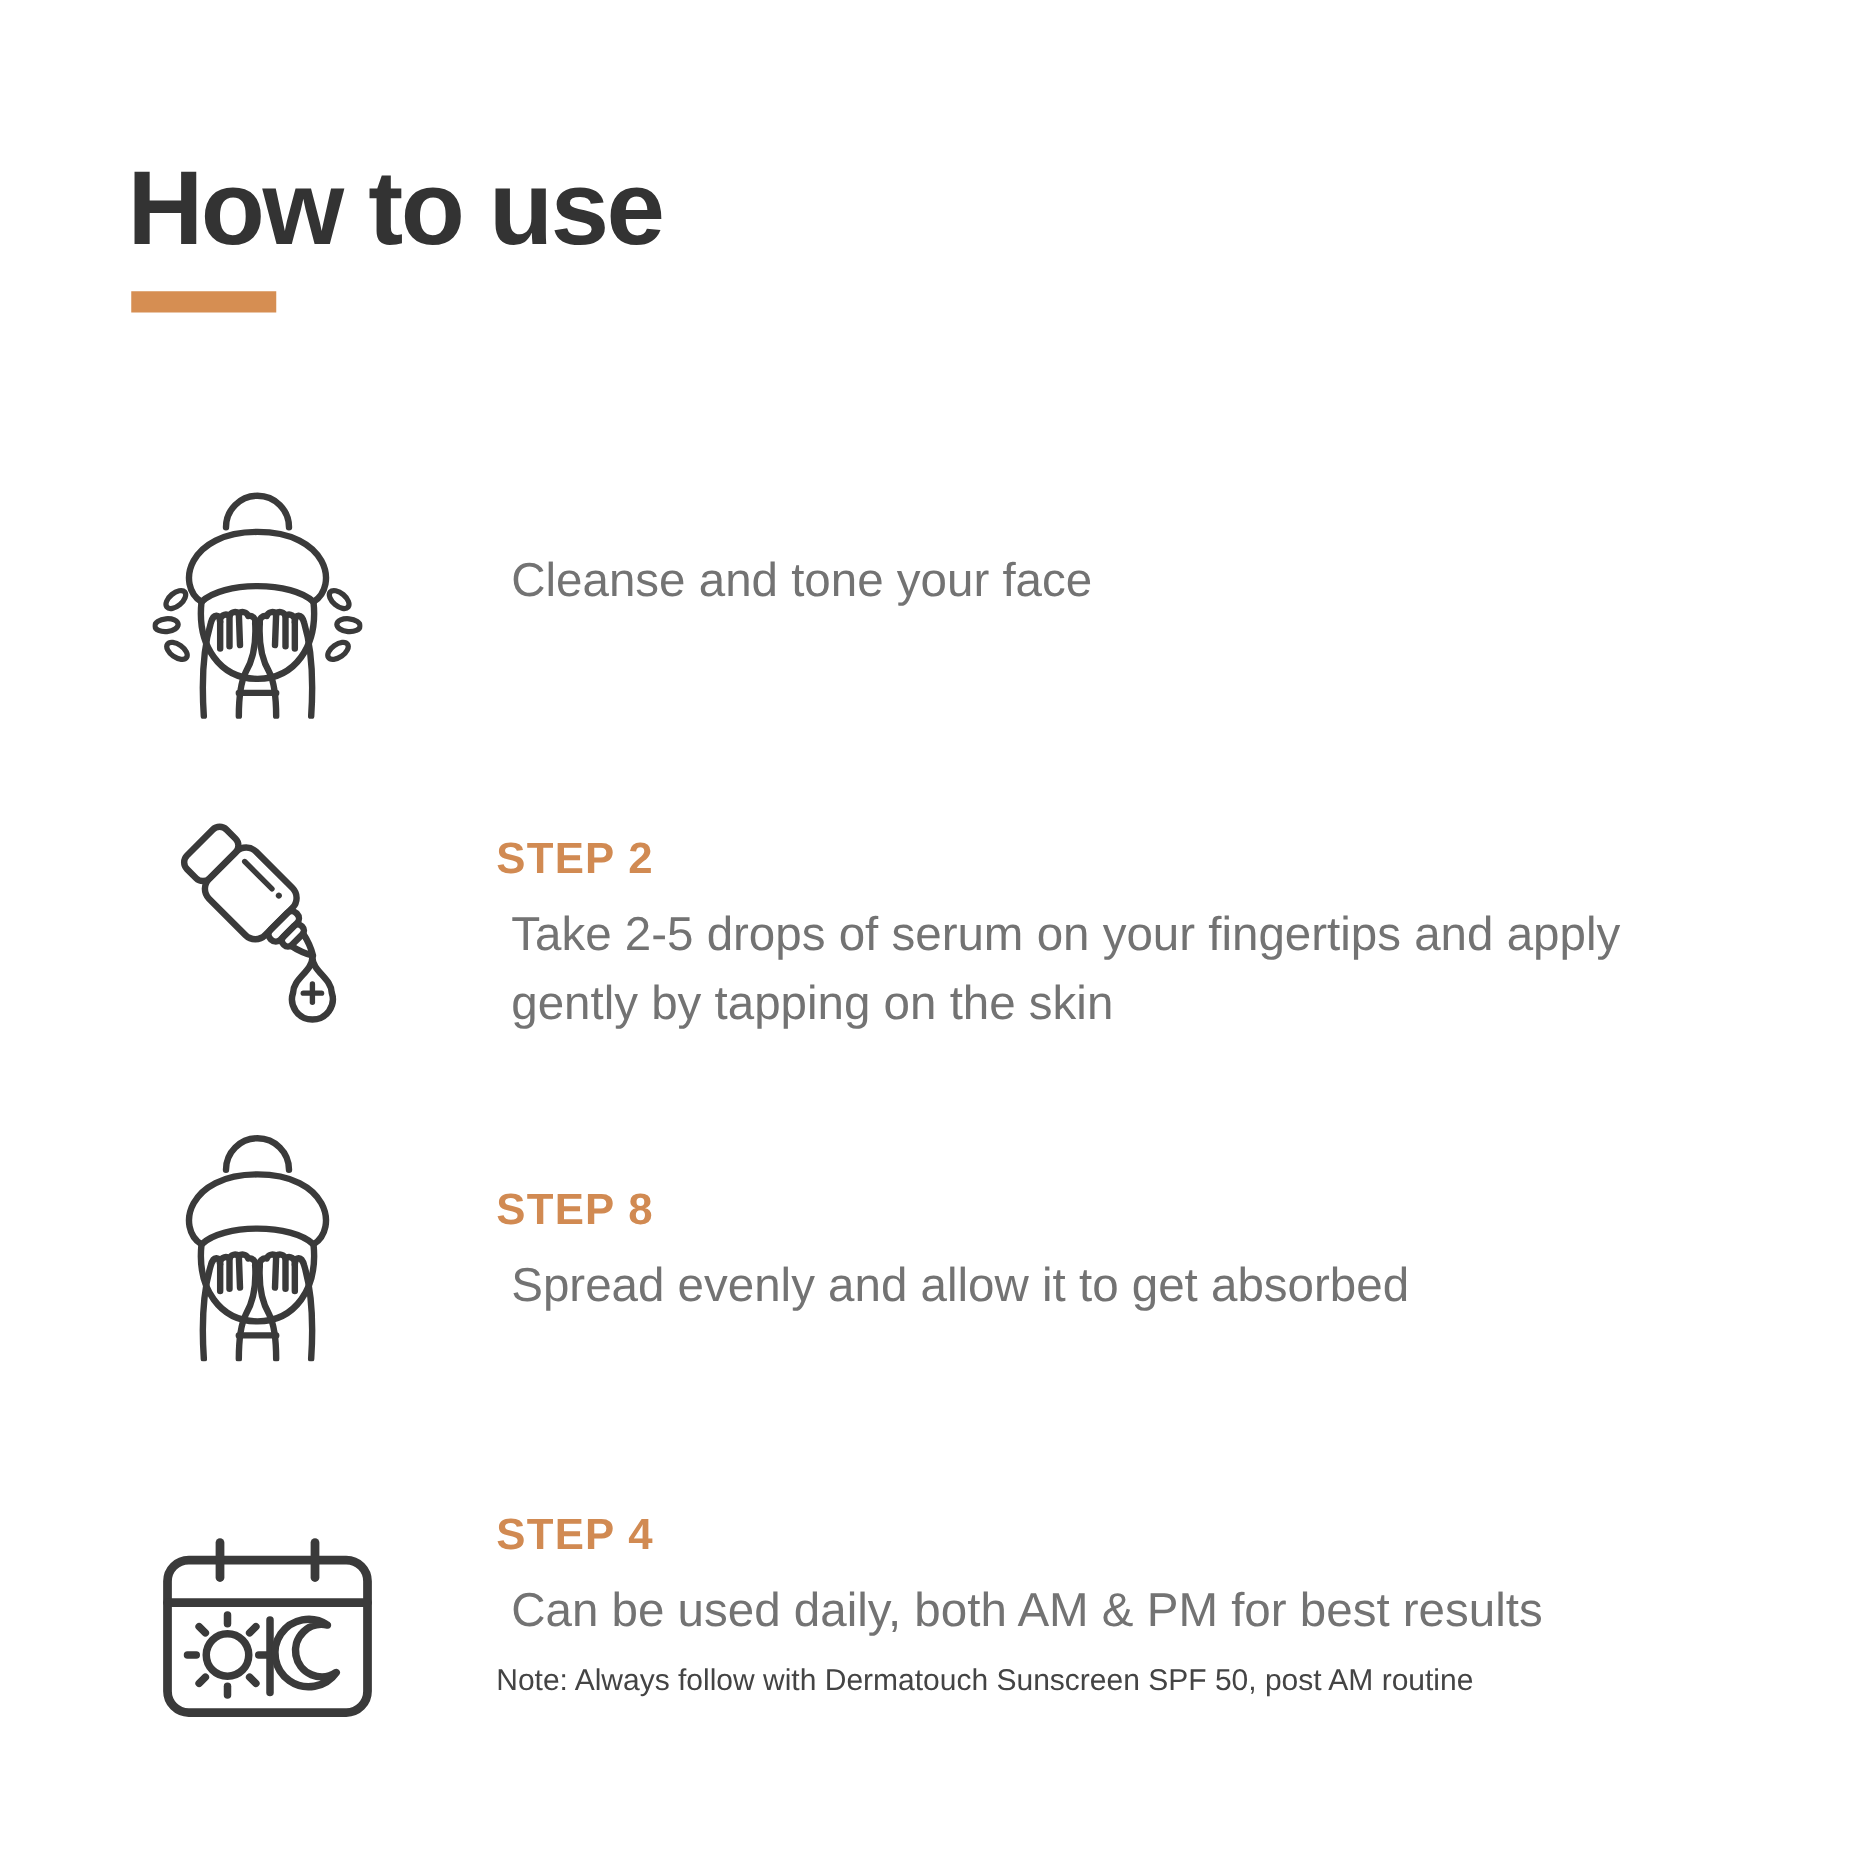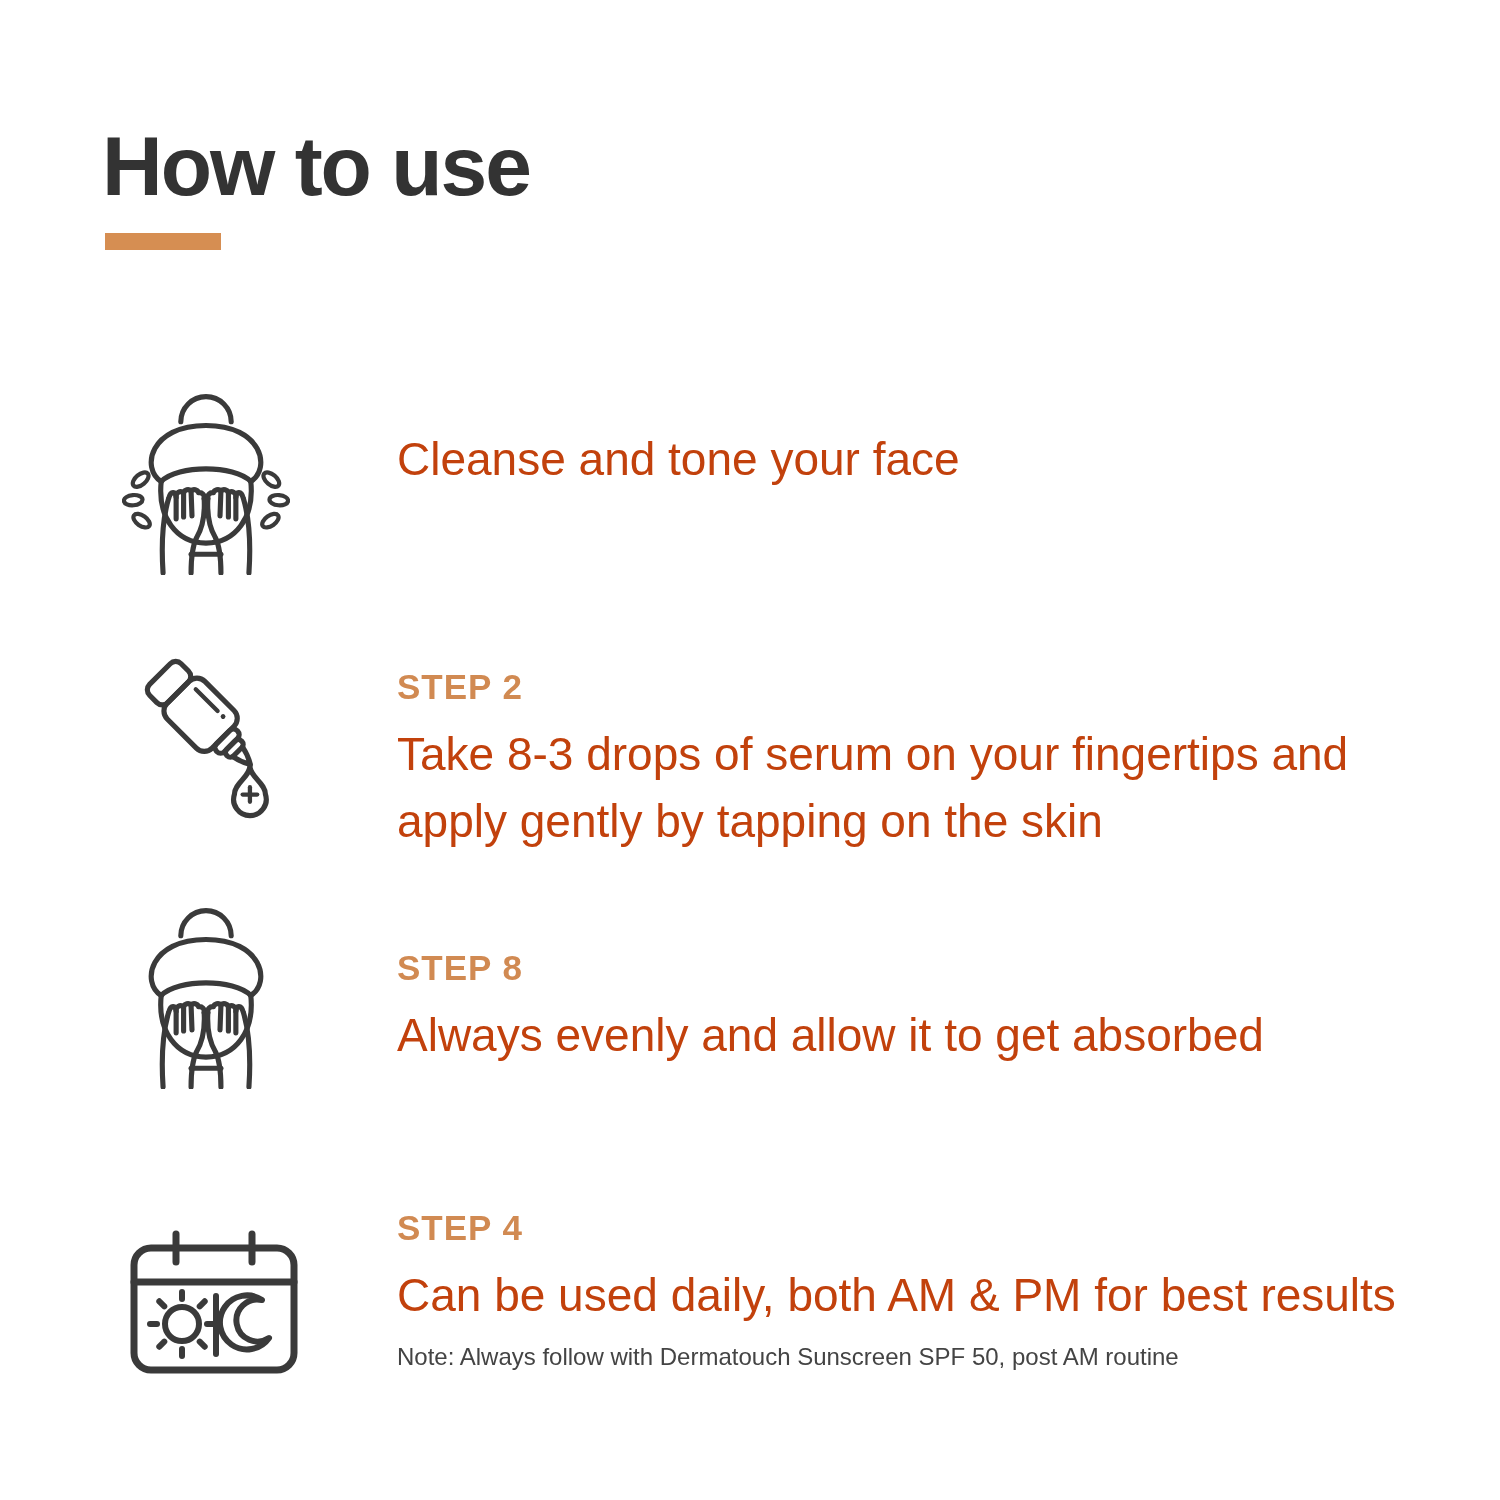--- a/index.html
+++ b/index.html
@@ -49,24 +49,24 @@
   }
   .step-label {
     font-size: 35px;
     font-weight: bold;
     letter-spacing: 1px;
     line-height: 1.15;
     color: #D18A52;
     margin: 0 0 14px 0;
   }
   .step-desc {
-    font-size: 46px;
+    font-size: 38px;
     line-height: 1.45;
-    color: #c2410c;
-    margin: 0;
+    color: #737373;
+    margin: 12px;
   }
   .step-note {
     font-size: 24px;
     line-height: 1.3;
     color: #444444;
     margin: 12px 0 0 0;
     white-space: nowrap;
   }
   .stroke-set {
     fill: none;
@@ -131,21 +131,21 @@
         <path d="M128 130 C128 143 146 150 146 163 A19 19 0 1 1 110 163 C110 150 128 143 128 130 Z"></path>
         <g stroke-width="5">
           <line x1="128" y1="155" x2="128" y2="172"></line>
           <line x1="119.5" y1="163.5" x2="136.5" y2="163.5"></line>
         </g>
       </g>
     </svg>
   </div>
   <div class="step-text" style="top:667px;">
     <div class="step-label">STEP 2</div>
-    <div class="step-desc">Take 8-3 drops of serum on your fingertips and apply gently by tapping on the skin</div>
+    <div class="step-desc">Take 2-5 drops of serum on your fingertips and apply gently by tapping on the skin</div>
   </div>
 
   <div class="icon-box" style="left:122px; top:902px; width:168px; height:187px;">
     <svg viewBox="0 0 180 200" xmlns="http://www.w3.org/2000/svg">
       <g class="stroke-set" stroke-width="5.5">
         <path d="M63 36 A27 27 0 1 1 117 36"></path>
         <path d="M42 100 C20 86 30 40 90 40 C150 40 160 86 138 100"></path>
         <path d="M42 100 C60 82 120 82 138 100"></path>
         <path d="M42 100 C38 138 58 166 90 166 C122 166 142 138 138 100"></path>
         <path d="M44 198 C42 168 44 138 50 118 C52 110 58 110 58 117 L58 140"></path>
@@ -157,21 +157,21 @@
         <path d="M122 117 A5 5 0 0 0 114 112 M114 112 A5 5 0 0 0 106 110 M106 110 A5 5 0 0 0 98 112 M98 112 A5 5 0 0 0 92 118"></path>
         <path d="M114 112 L114 138"></path>
         <path d="M106 110 L105 137"></path>
         <path d="M92 118 C91 135 94 150 100 160 C104 168 106 180 106 198"></path>
         <path d="M74 178 L106 178"></path>
       </g>
     </svg>
   </div>
   <div class="step-text" style="top:948px;">
     <div class="step-label">STEP 8</div>
-    <div class="step-desc">Always evenly and allow it to get absorbed</div>
+    <div class="step-desc">Spread evenly and allow it to get absorbed</div>
   </div>
 
   <div class="icon-box" style="left:128px; top:1226px; width:172px; height:152px;">
     <svg viewBox="0 0 172 152" xmlns="http://www.w3.org/2000/svg">
       <g class="stroke-set" stroke-width="7">
         <rect x="6" y="22" width="160" height="122" rx="17"></rect>
         <line x1="6" y1="56" x2="166" y2="56"></line>
         <line x1="48" y1="8" x2="48" y2="36"></line>
         <line x1="124" y1="8" x2="124" y2="36"></line>
       </g>

